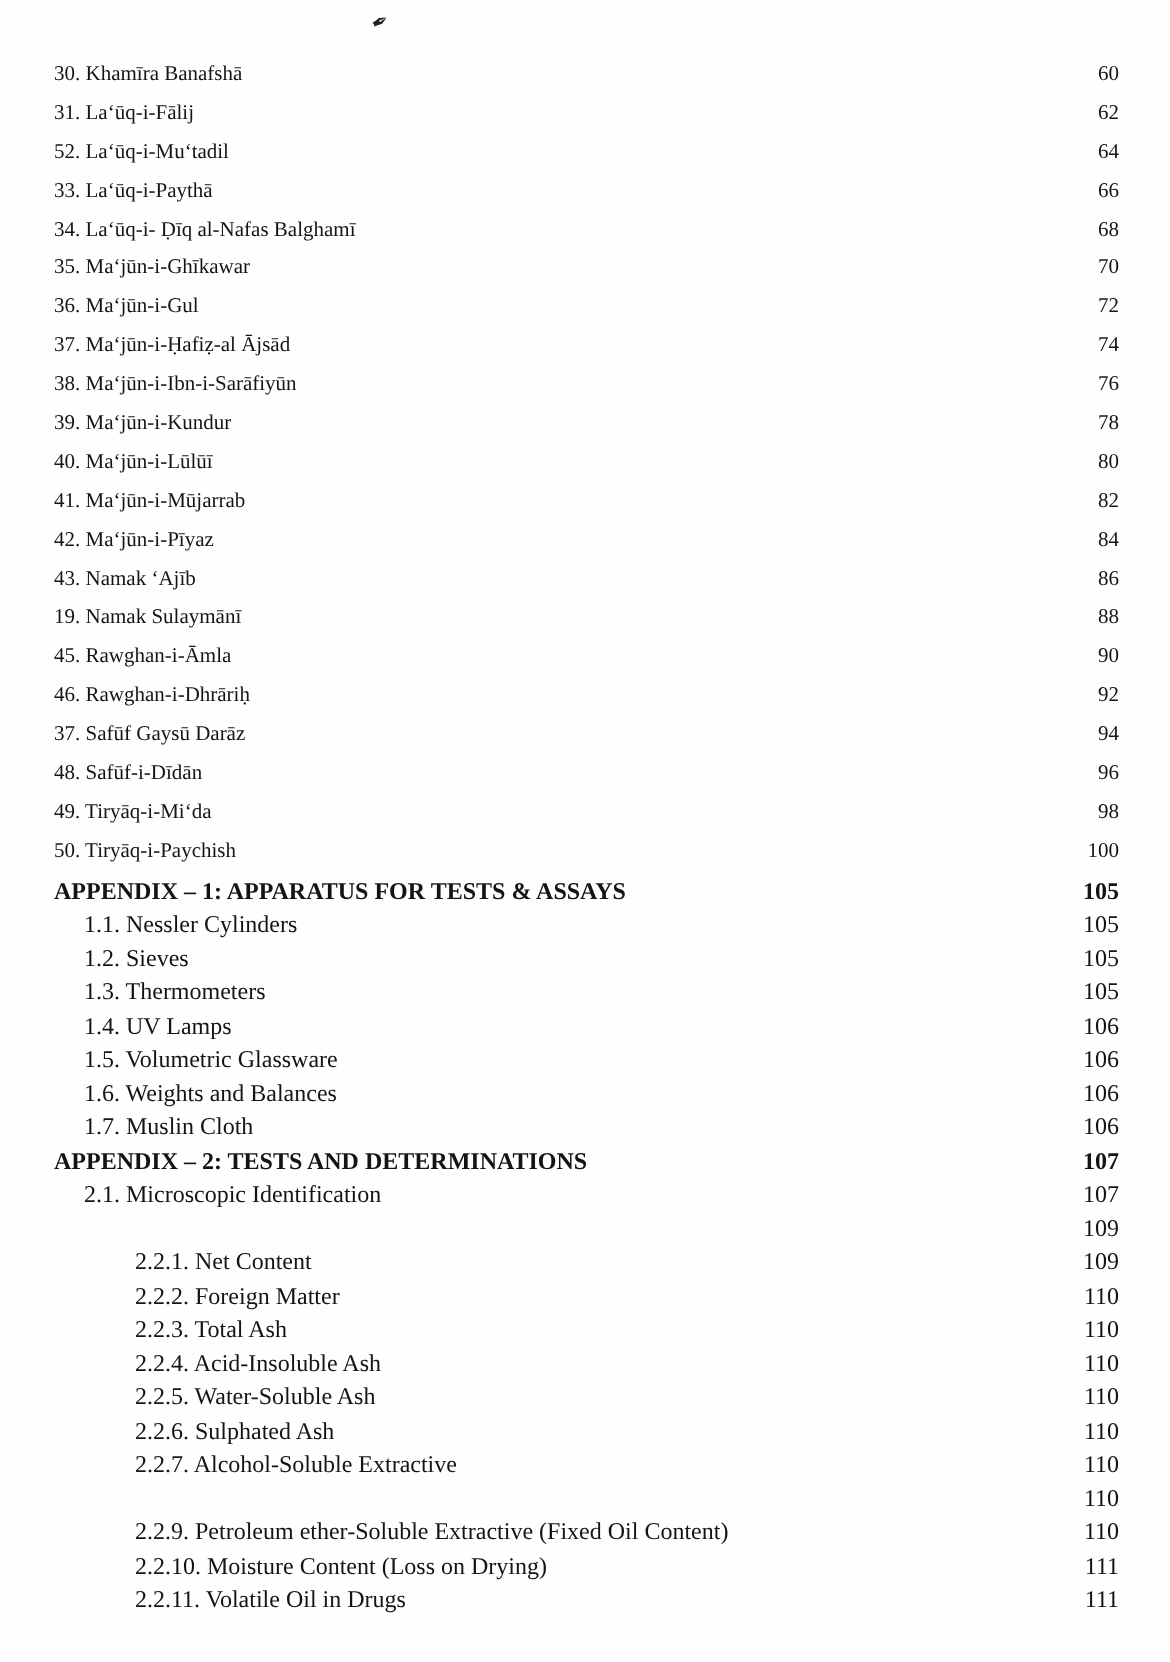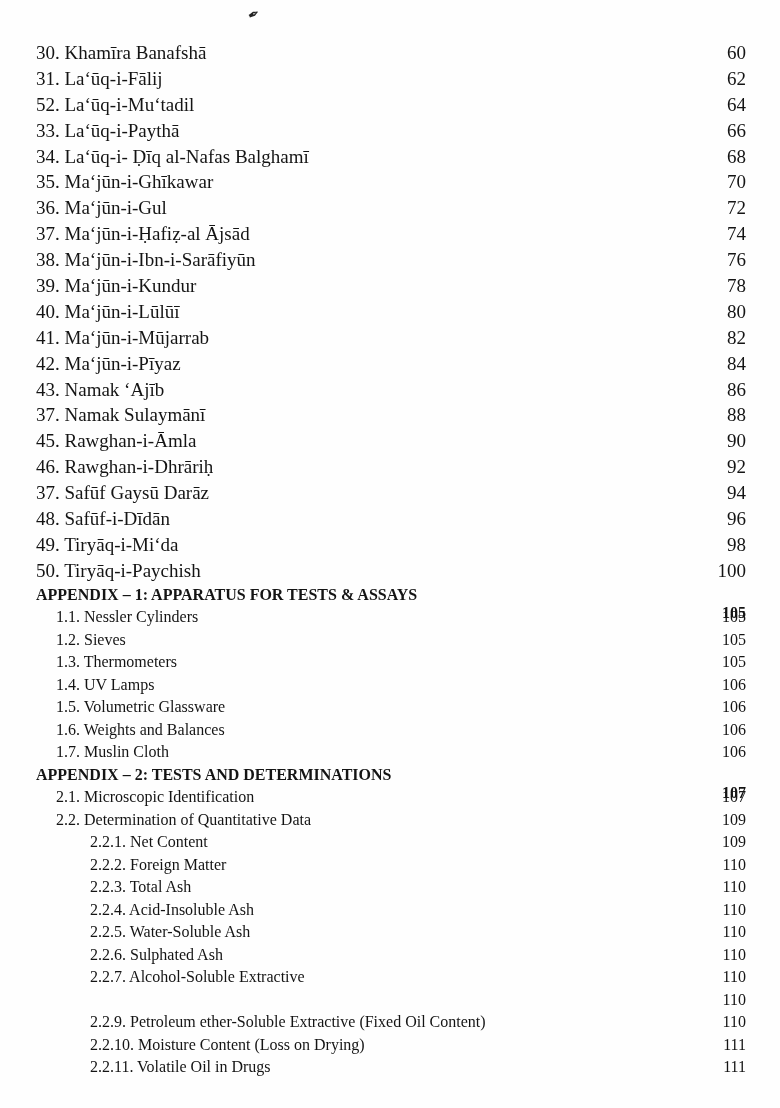--- a/index.html
+++ b/index.html
@@ -29,29 +29,28 @@
     top: 42px;
     left: 36px;
     right: 34px;
   }
   .row {
     display: flex;
     align-items: baseline;
   }
   .row.wide {
     height: 25.9px;
-    font-size: 19px;
+    font-size: 14px;
   }
   .row.tight {
     height: 22.5px;
     font-size: 16px;
   }
   .row.bold {
     font-weight: bold;
-    flex-direction: column;
   }
   .label {
     white-space: nowrap;
   }
   .row.indent-1 .label { padding-left: 20px; }
   .row.indent-2 .label { padding-left: 54px; }
   .page-num {
     margin-left: auto;
     min-width: 38px;
     text-align: right;
@@ -113,21 +112,21 @@
       </div>
       <div class="row wide indent-0">
         <span class="label">42. Ma‘jūn-i-Pīyaz</span>
         <span class="page-num">84</span>
       </div>
       <div class="row wide indent-0">
         <span class="label">43. Namak ‘Ajīb</span>
         <span class="page-num">86</span>
       </div>
       <div class="row wide indent-0">
-        <span class="label">37. Namak Sulaymānī</span>
+        <span class="label">19. Namak Sulaymānī</span>
         <span class="page-num">88</span>
       </div>
       <div class="row wide indent-0">
         <span class="label">45. Rawghan-i-Āmla</span>
         <span class="page-num">90</span>
       </div>
       <div class="row wide indent-0">
         <span class="label">46. Rawghan-i-Dhrāriḥ</span>
         <span class="page-num">92</span>
       </div>
@@ -181,21 +180,20 @@
       </div>
       <div class="row tight indent-0 bold">
         <span class="label">APPENDIX – 2: TESTS AND DETERMINATIONS</span>
         <span class="page-num">107</span>
       </div>
       <div class="row tight indent-1">
         <span class="label">2.1. Microscopic Identification</span>
         <span class="page-num">107</span>
       </div>
       <div class="row tight indent-1">
-        <span class="label">2.2. Determination of Quantitative Data</span>
         <span class="page-num">109</span>
       </div>
       <div class="row tight indent-2">
         <span class="label">2.2.1. Net Content</span>
         <span class="page-num">109</span>
       </div>
       <div class="row tight indent-2">
         <span class="label">2.2.2. Foreign Matter</span>
         <span class="page-num">110</span>
       </div>

